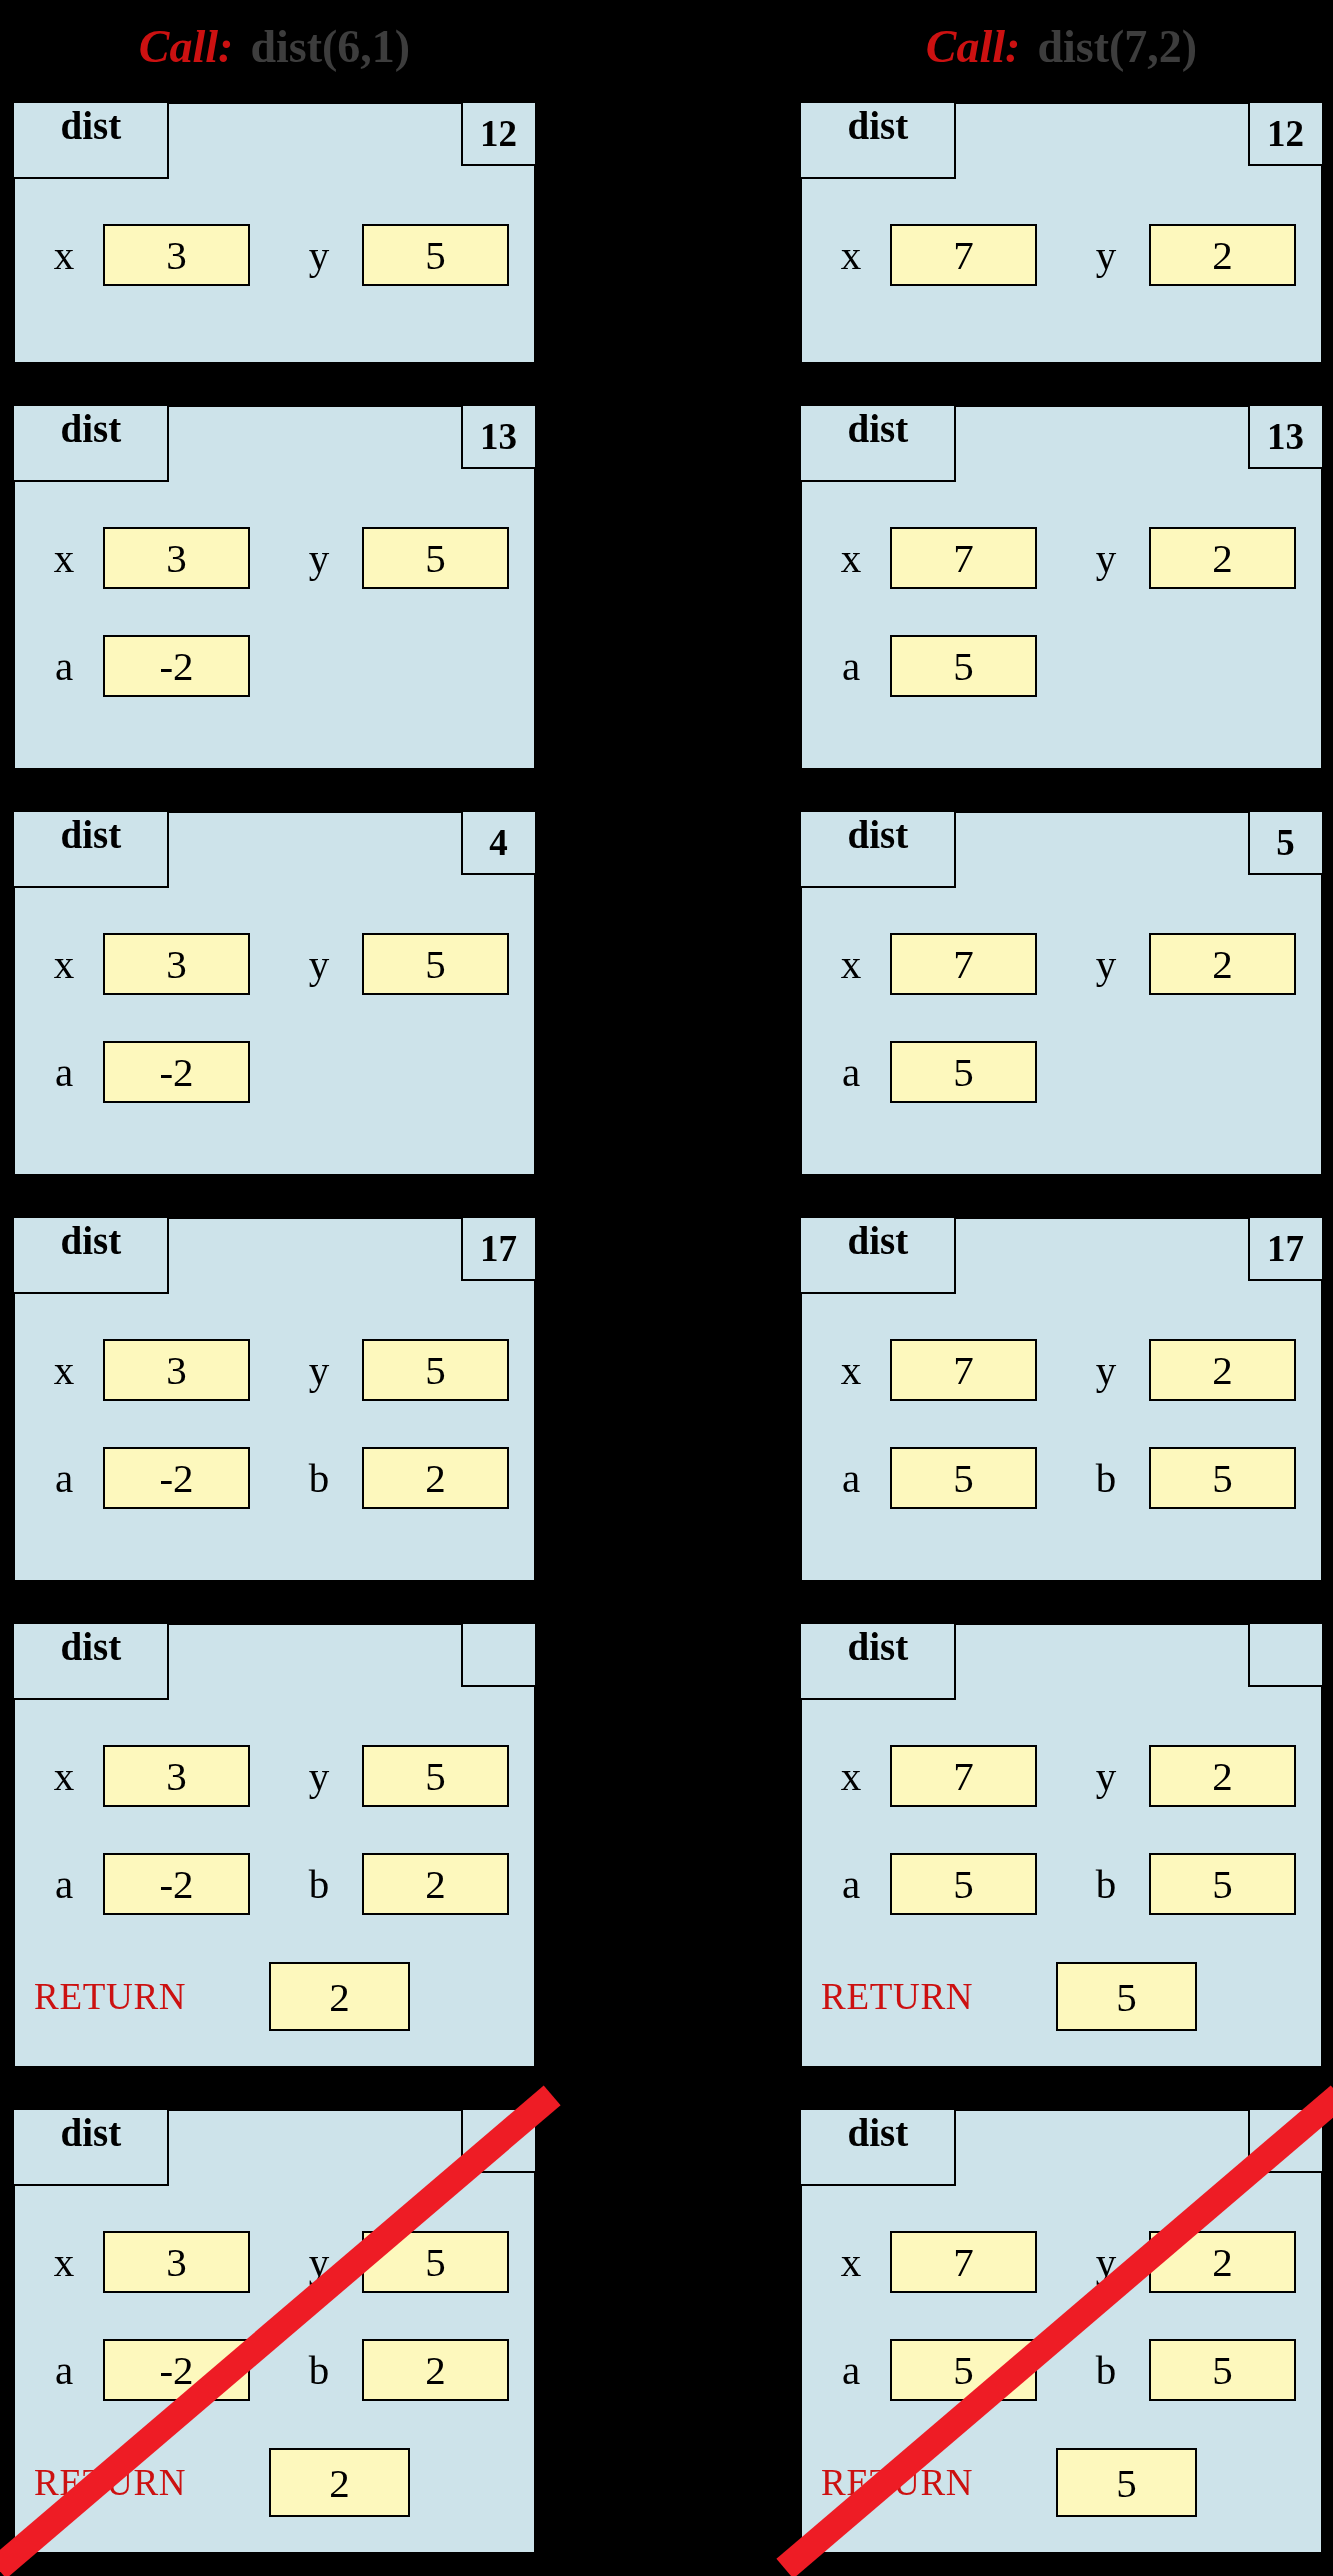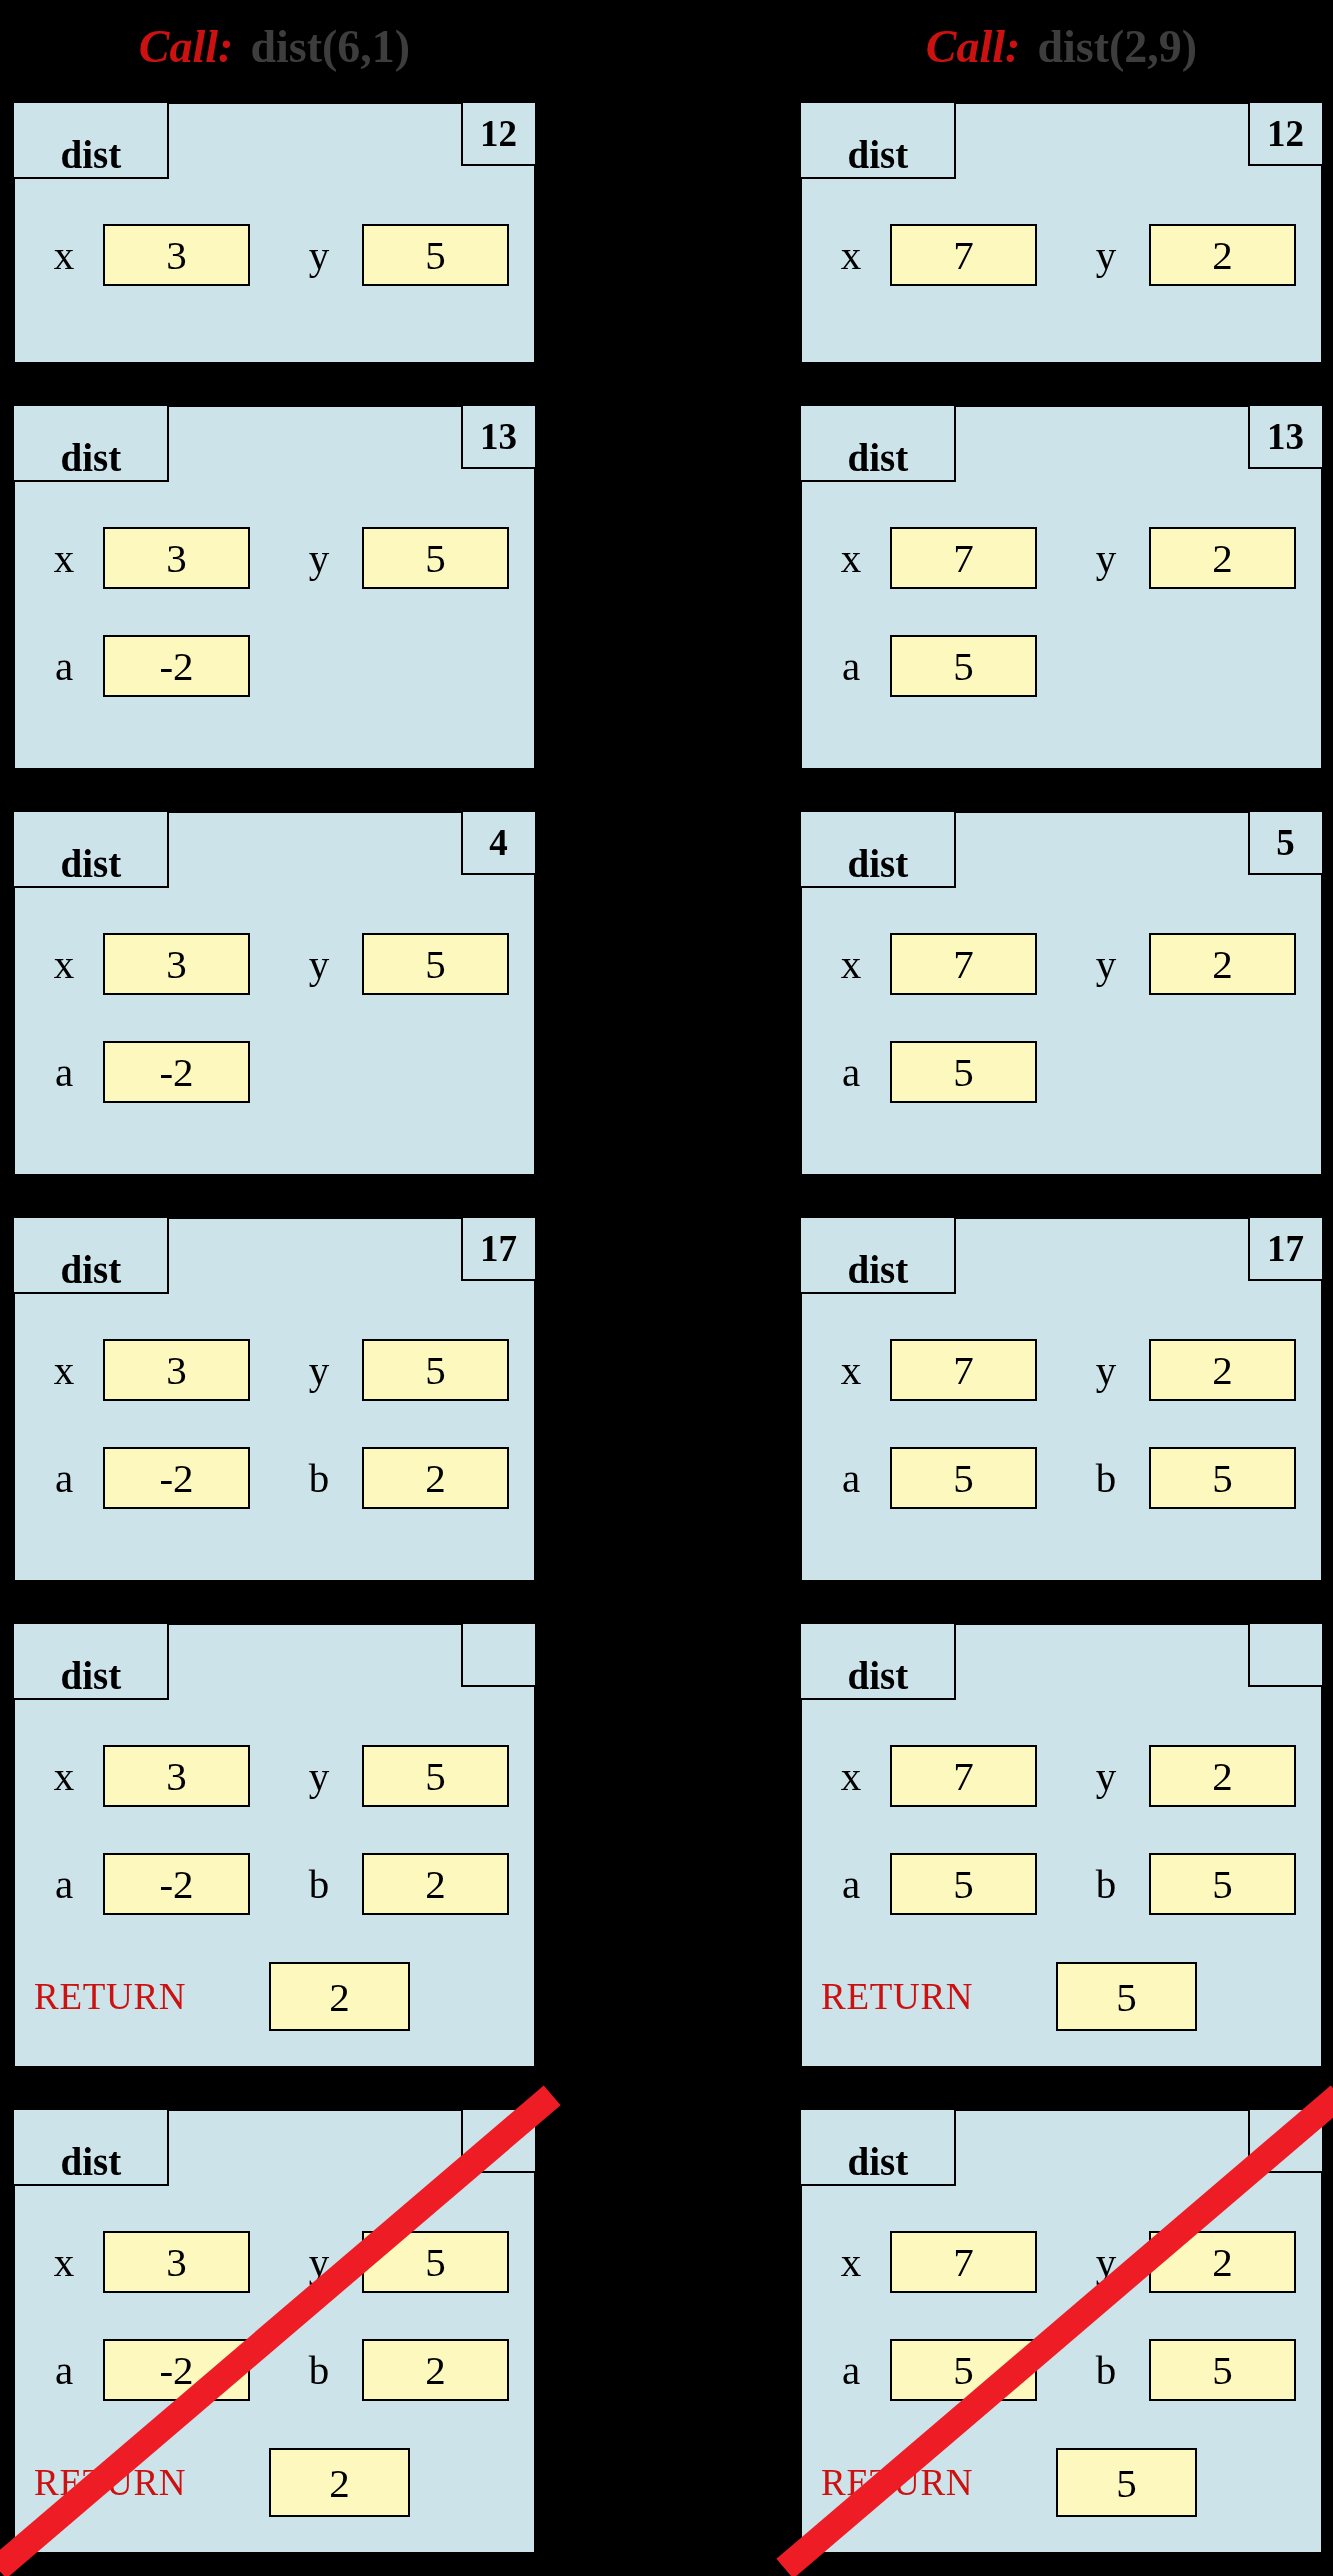--- a/index.html
+++ b/index.html
@@ -30,21 +30,21 @@
   .frame{
     position:relative;width:523px;box-sizing:border-box;
     background:var(--frame-fill);
     border:2.6px solid var(--border);
     margin-bottom:41px;
   }
   .tab{
     position:absolute;top:-2.6px;left:-2.6px;width:157px;height:78px;
     box-sizing:border-box;border:2.6px solid var(--border);
     background:var(--frame-fill);
-    display:flex;align-items:flex-end;justify-content:center;
+    display:flex;align-items:flex-start;justify-content:center;
     font-weight:bold;font-size:39px;
   }
   .linebox{
     position:absolute;top:-2.6px;right:-2.6px;width:76px;height:65px;
     box-sizing:border-box;border:2.6px solid var(--border);
     background:var(--frame-fill);
     display:flex;align-items:center;justify-content:center;
     font-weight:bold;font-size:37px;margin-left:30px;
   }
   .vrow{position:absolute;left:0;right:0;height:72px;}
@@ -83,21 +83,21 @@
 <body>
 
 <div id="canvas">
 
   <div class="header" style="left:13px;">
     <span class="call-label">Call:</span>
     <span class="call-args">dist(6,1)</span>
   </div>
   <div class="header" style="left:800px;">
     <span class="call-label">Call:</span>
-    <span class="call-args">dist(2,9)</span>
+    <span class="call-args">dist(7,2)</span>
   </div>
 
   <div class="col" id="col-0" style="left:13px;">
       <div class="frame" style="height: 262px;">
         <div class="tab">
           <span>dist</span>
         </div>
         <div class="linebox">
           <span>12</span>
         </div>

